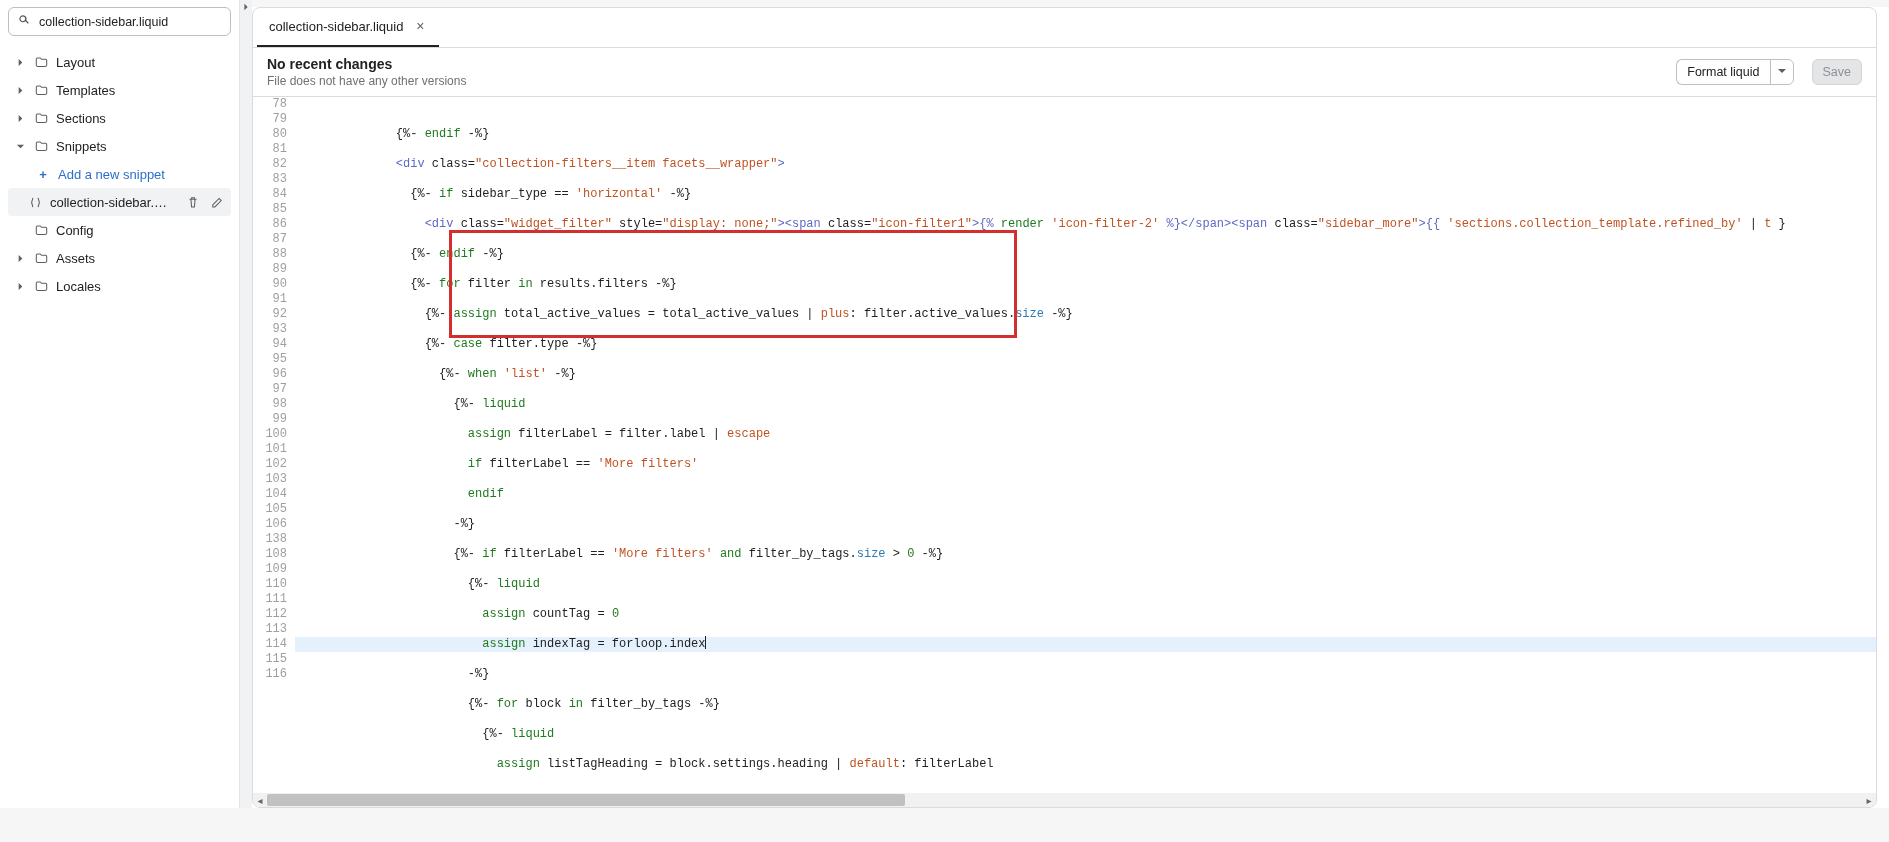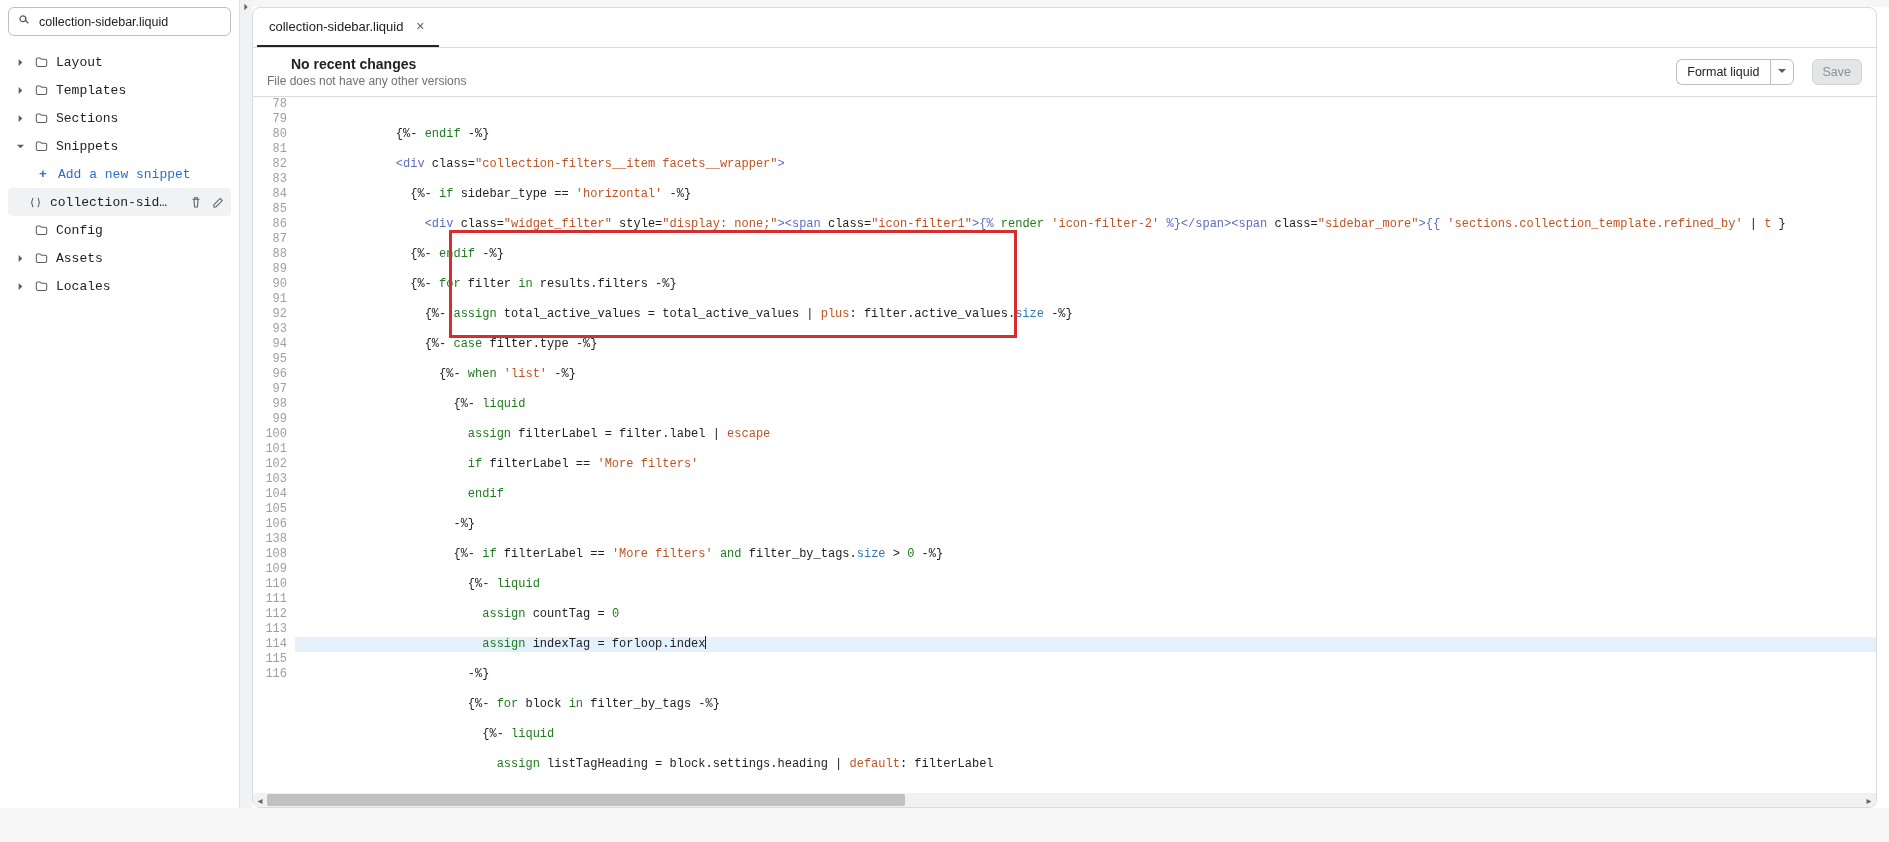--- a/index.html
+++ b/index.html
@@ -23,21 +23,21 @@
   }
   *{box-sizing:border-box;}
   html,body{margin:0;padding:0;height:100%;font-family:var(--sans);font-size:13px;color:var(--text);background:#f6f6f7;}
   .app{display:flex;height:808px;width:1889px;overflow:hidden;}
   
   .side{width:240px;background:#fff;border-right:1px solid #e1e3e5;padding:6px 8px 0 8px;display:flex;flex-direction:column;position:relative;}
   .search-wrap{padding:1px 0 6px 0;}
   .search{display:flex;align-items:center;border:1px solid #babfc3;border-radius:6px;padding:5px 8px;gap:6px;color:#555;}
   .search svg{width:14px;height:14px;flex:none;fill:#555;}
   .search input{border:none;outline:none;font-size:12.5px;flex:1;min-width:0;background:transparent;color:#202223;}
-  .tree{padding-top:6px;font-family:Liberation Mono, monospace;}
+  .tree{padding-top:6px;}
   .row{display:flex;align-items:center;height:28px;padding:0 6px;gap:8px;border-radius:4px;color:#202223;}
   .row .chev{width:12px;height:12px;display:flex;align-items:center;justify-content:center;flex:none;color:#5c5f62;}
   .row .chev svg{width:9px;height:9px;fill:#5c5f62;}
   .row .ficon{width:14px;height:14px;display:flex;align-items:center;justify-content:center;flex:none;}
   .row .ficon svg{width:13px;height:13px;fill:none;stroke:#5c5f62;stroke-width:1.6;}
   .row.active{background:#f1f2f3;}
   .row.add{padding-left:28px;color:var(--blue);}
   .row.add .ficon{width:14px;color:var(--blue);}
   .row.add .lbl{color:var(--blue);font-weight:500;}
   .row.child{padding-left:20px;}
@@ -51,21 +51,21 @@
   
   .main{flex:1;display:flex;flex-direction:column;min-width:0;background:#fff;}
   .top-gap{height:7px;background:#f6f6f7;}
   .shell{flex:1;margin:0 12px 0 0;border:1px solid var(--border);border-radius:8px;background:#fff;display:flex;flex-direction:column;min-height:0;overflow:hidden;}
   .tabs{display:flex;height:40px;border-bottom:1px solid var(--border);align-items:flex-end;padding-left:4px;}
   .tab{display:flex;align-items:center;gap:10px;height:40px;padding:0 12px;border-bottom:2px solid transparent;font-size:13px;}
   .tab.active{border-bottom-color:#202223;}
   .tab .close{display:flex;align-items:center;justify-content:center;width:14px;height:14px;color:#5c5f62;font-size:14px;}
   .meta{display:flex;align-items:center;justify-content:space-between;padding:8px 14px;border-bottom:1px solid var(--border);}
   .meta-l{display:flex;flex-direction:column;gap:2px;}
-  .meta-title{font-size:14px;font-weight:600;margin-left:24px;}
+  .meta-title{font-size:14px;font-weight:600;}
   .meta-sub{font-size:12px;color:var(--muted);}
   .meta-r{display:flex;align-items:center;gap:18px;}
   .btn{border:1px solid #babfc3;background:#fff;color:#202223;font-size:12.5px;padding:5px 10px;border-radius:6px;cursor:pointer;}
   .btn-split{display:flex;}
   .btn-split .btn:first-child{border-top-right-radius:0;border-bottom-right-radius:0;border-right:none;}
   .btn-split .btn:last-child{border-top-left-radius:0;border-bottom-left-radius:0;padding:5px 6px;}
   .btn.save{background:#e3e5e7;color:#8c9196;border-color:#d2d5d8;cursor:not-allowed;}
   .editor{flex:1;display:flex;min-height:0;position:relative;font-family:var(--mono);font-size:12px;line-height:15px;}
   .gutter{width:42px;background:#fff;text-align:right;color:var(--gutter);padding:0 8px 0 0;user-select:none;overflow:hidden;}
   .gutter div{height:15px;}

